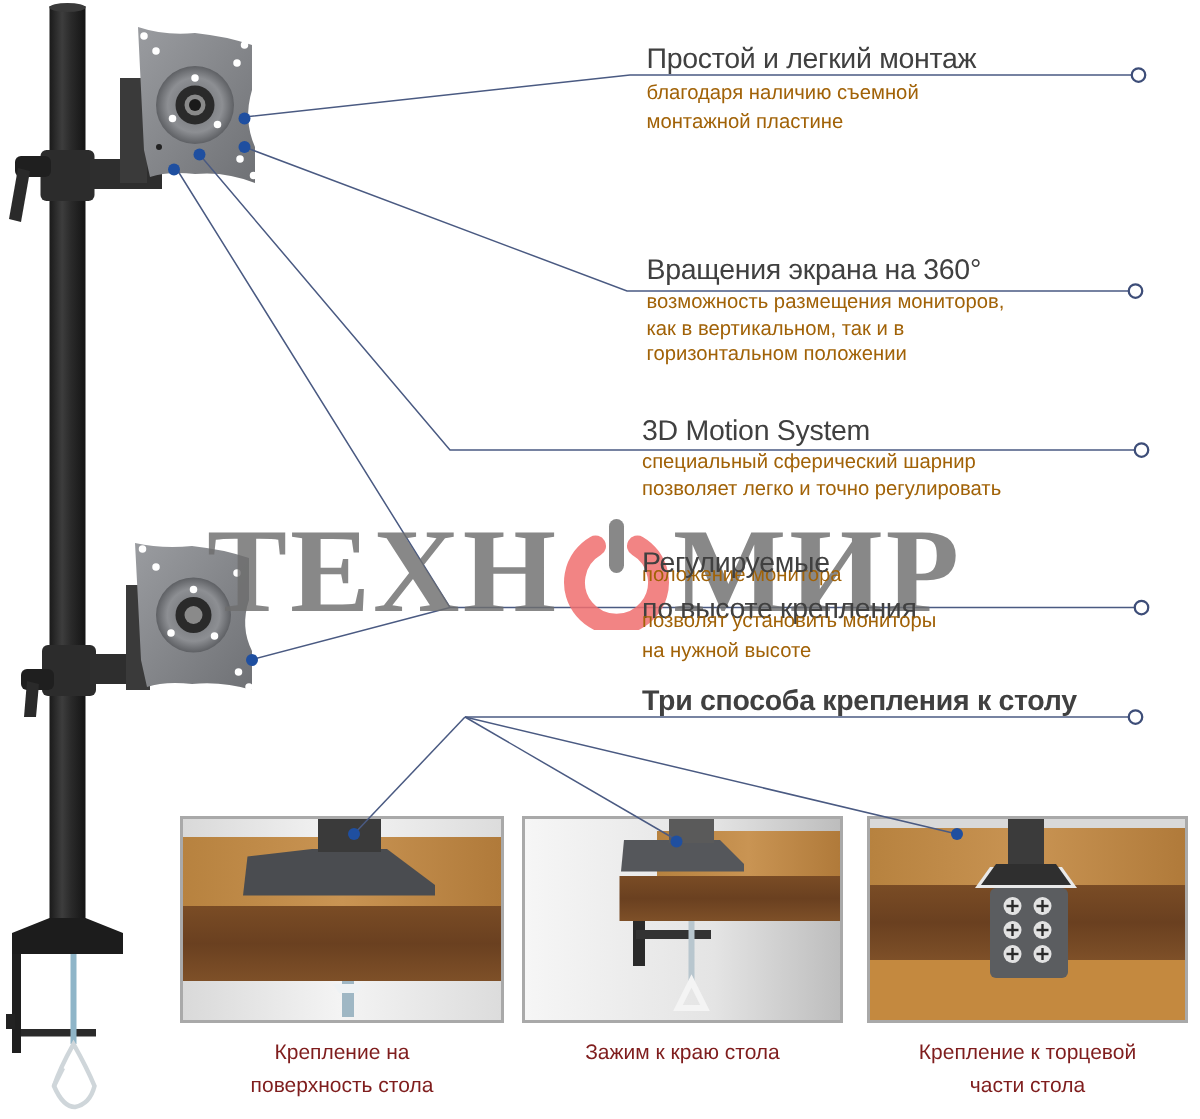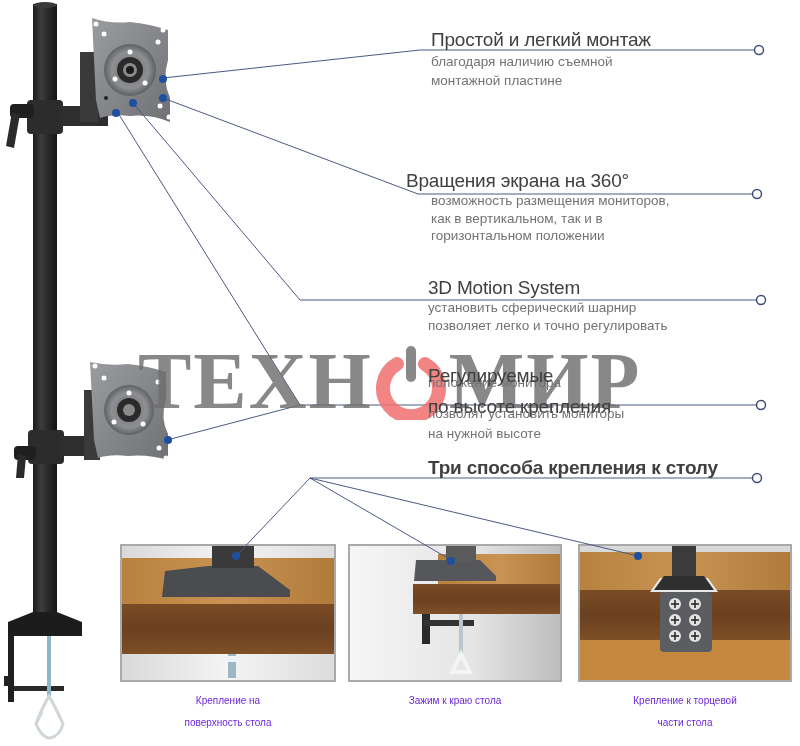--- a/index.html
+++ b/index.html
@@ -6,33 +6,33 @@
   html, body { width:800px; height:746px; background:#ffffff; overflow:hidden; }
   body { position:relative; font-family:"Liberation Sans", "DejaVu Sans", sans-serif; }
 
   #canvas { position:absolute; left:0; top:0; width:800px; height:746px; }
 
   .feature-title {
     position:absolute; color:#404040; font-size:19px; line-height:19px; letter-spacing:-0.2px;
     white-space:nowrap;
   }
   .feature-desc {
-    position:absolute; color:#737373; font-size:13.5px; line-height:18px; white-space:nowrap;
+    position:absolute; color:#a16207; font-size:13.5px; line-height:18px; white-space:nowrap;
   }
 
   .watermark {
     position:absolute; left:138px; top:342px; height:78px;
     font-family:Liberation Serif, serif; font-weight:bold;
     font-size:80px; line-height:78px; color:rgba(110,110,110,0.82);
     letter-spacing:2px; white-space:nowrap; pointer-events:none;
   }
   .watermark .part { display:inline-block; vertical-align:top; }
   .power-o { display:inline-block; width:72px; height:78px; position:relative; vertical-align:top; margin:0 2px; }
   .caption {
-    position:absolute; color:#6d28d9; font-size:10px; line-height:22px; text-align:center; white-space:nowrap;
+    position:absolute; color:#7f1d1d; font-size:14px; line-height:22px; text-align:center; white-space:nowrap;
   }
 </style>
 </head>
 <body>
 
 <div id="canvas">
 
   <svg width="800" height="746" style="position:absolute;left:0;top:0;">
     <defs>
       <linearGradient id="pole" x1="0" x2="1" y1="0" y2="0">
@@ -234,27 +234,27 @@
     <span class="part">ТЕХН</span><span class="power-o"><svg width="72" height="78" viewBox="0 0 72 78">
           <path d="M22 22 A28 28 0 1 0 50 22" fill="none" stroke="rgba(240,110,110,0.85)" stroke-width="14" stroke-linecap="round"></path>
           <rect x="31" y="4" width="10" height="36" rx="5" fill="rgba(110,110,110,0.82)"></rect>
         </svg></span><span class="part">МИР</span>
   </div>
 
   <div class="feature-title" style="left:431px;top:30px;">Простой и легкий монтаж</div>
   <div class="feature-desc" style="left:431px;top:53px;">благодаря наличию съемной</div>
   <div class="feature-desc" style="left:431px;top:72px;">монтажной пластине</div>
 
-  <div class="feature-title" style="left:406px;top:171px;">Вращения экрана на 360°</div>
+  <div class="feature-title" style="left:431px;top:171px;">Вращения экрана на 360°</div>
   <div class="feature-desc" style="left:431px;top:192px;">возможность размещения мониторов,</div>
   <div class="feature-desc" style="left:431px;top:210px;">как в вертикальном, так и в</div>
   <div class="feature-desc" style="left:431px;top:227px;">горизонтальном положении</div>
 
   <div class="feature-title" style="left:428px;top:278px;text-align:center;">3D Motion System</div>
-  <div class="feature-desc" style="left:428px;top:299px;">установить сферический шарнир</div>
+  <div class="feature-desc" style="left:428px;top:299px;">специальный сферический шарнир</div>
   <div class="feature-desc" style="left:428px;top:317px;">позволяет легко и точно регулировать</div>
   <div class="feature-desc" style="left:428px;top:334px;margin-top:40px;">положение монитора</div>
 
   <div class="feature-title" style="left:428px;top:366px;">Регулируемые</div>
   <div class="feature-title" style="left:428px;top:384px;margin-top:13px;">по высоте крепления</div>
   <div class="feature-desc" style="left:428px;top:405px;">позволят установить мониторы</div>
   <div class="feature-desc" style="left:428px;top:425px;">на нужной высоте</div>
 
   <div class="feature-title" style="left:428px;top:458px;font-weight:bold;">Три способа крепления к столу</div>
 

